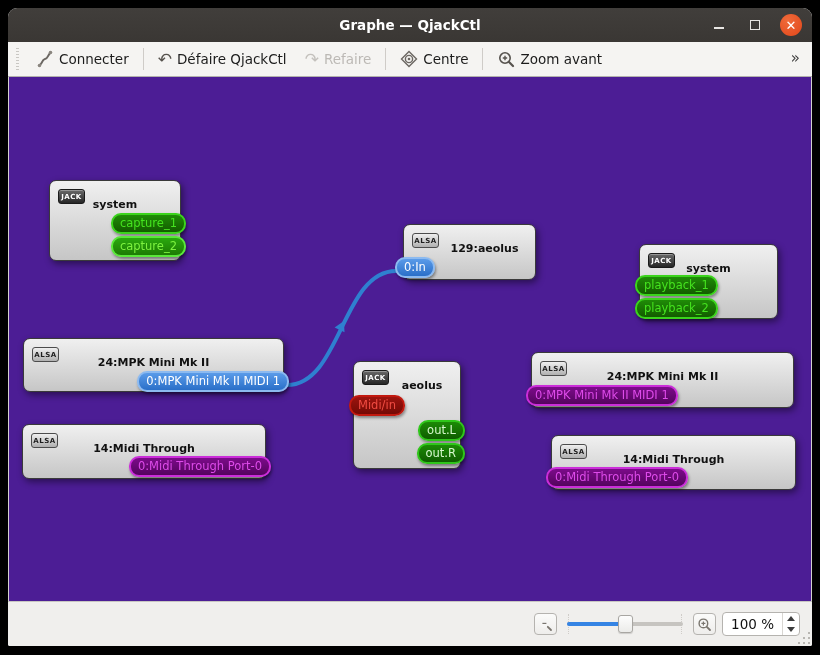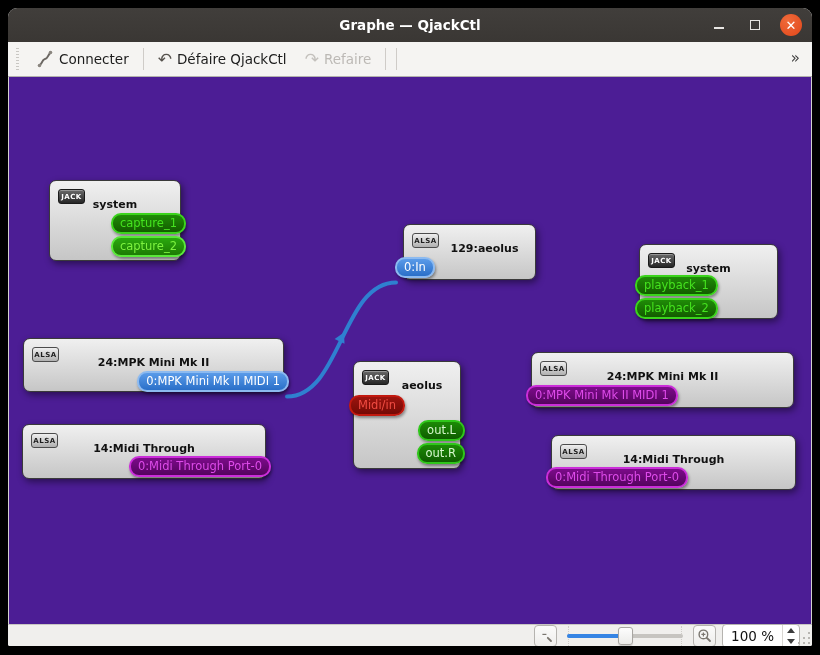--- a/index.html
+++ b/index.html
@@ -71,21 +71,21 @@
           box-shadow:1px 2px 3px rgba(0,0,0,.4); }
   .p-green  { background:linear-gradient(#1f8c07,#135c00); border-color:#3bd41c; color:#45e31f; }
   .p-green2 { background:linear-gradient(#2aa90e,#1d7a04); border-color:#5ae83a; color:#7df23f;margin-left:42px; }
   .p-paleg  { background:linear-gradient(#1c8a06,#0f5c00); border-color:#2fc61a; color:#d8f8cf; }
   .p-blue   { background:linear-gradient(#5a9bе9,#2a6fc8); background:linear-gradient(#5a9be9,#2a6fc8);
               border-color:#8cbaf0; color:#ffffff; }
   .p-purple { background:linear-gradient(#7c0b8a,#54045e); border-color:#cb2dd9; color:#de4bea; }
   .p-red    { background:linear-gradient(#9c140e,#740a05); border-color:#c2190f; color:#f04c42; }
 
   
-  .statusbar { height:22px; background:#f0efed; border-top:1px solid #c8c6c2;
+  .statusbar { height:45px; background:#f0efed; border-top:1px solid #c8c6c2;
                display:flex; align-items:center; justify-content:flex-end;
                padding-right:12px; gap:6px; flex:0 0 auto; position:relative;text-align:center; }
   .sb-btn { width:23px; height:22px; border:1px solid #b5b3af; border-radius:4px;
             background:linear-gradient(#fbfbfa,#eeedeb); display:flex;
             align-items:center; justify-content:center; }
   .slider { position:relative; width:116px; height:20px; margin:0 4px; }
   .slider .tick { position:absolute; top:0; bottom:0; width:0;
                   border-left:1px dotted #cfccc8; }
   .slider .groove { position:absolute; left:0; right:0; top:8px; height:4px;
                     background:#c6c4c0; border-radius:2px; }
@@ -148,23 +148,39 @@
       <span>Défaire QjackCtl</span>
     </div>
 
     <div class="tb-btn disabled">
       <span class="glyph-redo">↷</span>
       <span>Refaire</span>
     </div>
 
     <div class="tb-sep"></div>
 
+    <div class="tb-btn">
+      <svg class="tb-icon" viewBox="0 0 18 18">
+        <path d="M9 1.5 L16.5 9 L9 16.5 L1.5 9 Z" fill="#f2f1ef" stroke="#6b6762" stroke-width="1.4"></path>
+        <circle cx="9" cy="9" r="3.6" fill="none" stroke="#6b6762" stroke-width="1.4"></circle>
+        <circle cx="9" cy="9" r="1.3" fill="#6b6762"></circle>
+      </svg>
+      <span>Centre</span>
+    </div>
 
     <div class="tb-sep"></div>
 
+    <div class="tb-btn">
+      <svg class="tb-icon" viewBox="0 0 18 18">
+        <circle cx="8" cy="8" r="5.2" fill="#f2f1ef" stroke="#57534e" stroke-width="1.6"></circle>
+        <path d="M12 12 L16 16" stroke="#57534e" stroke-width="2.2" stroke-linecap="round"></path>
+        <path d="M8 5.8 V10.2 M5.8 8 H10.2" stroke="#57534e" stroke-width="1.4"></path>
+      </svg>
+      <span>Zoom avant</span>
+    </div>
 
     <div class="tb-spacer"></div>
     <div class="tb-overflow">»</div>
   </div>
 
   <div class="canvas">
 
     <svg class="cable-layer" width="802" height="514" viewBox="0 0 802 514">
       <path d="M 278 303 C 332 303 333 189 387 189" fill="none" stroke="#2f80d0" stroke-width="4" stroke-linecap="round"></path>
       <polygon points="-1,-5.5 9,0 -1,5.5" fill="#2f80d0" transform="translate(331,247) rotate(-64)"></polygon>

